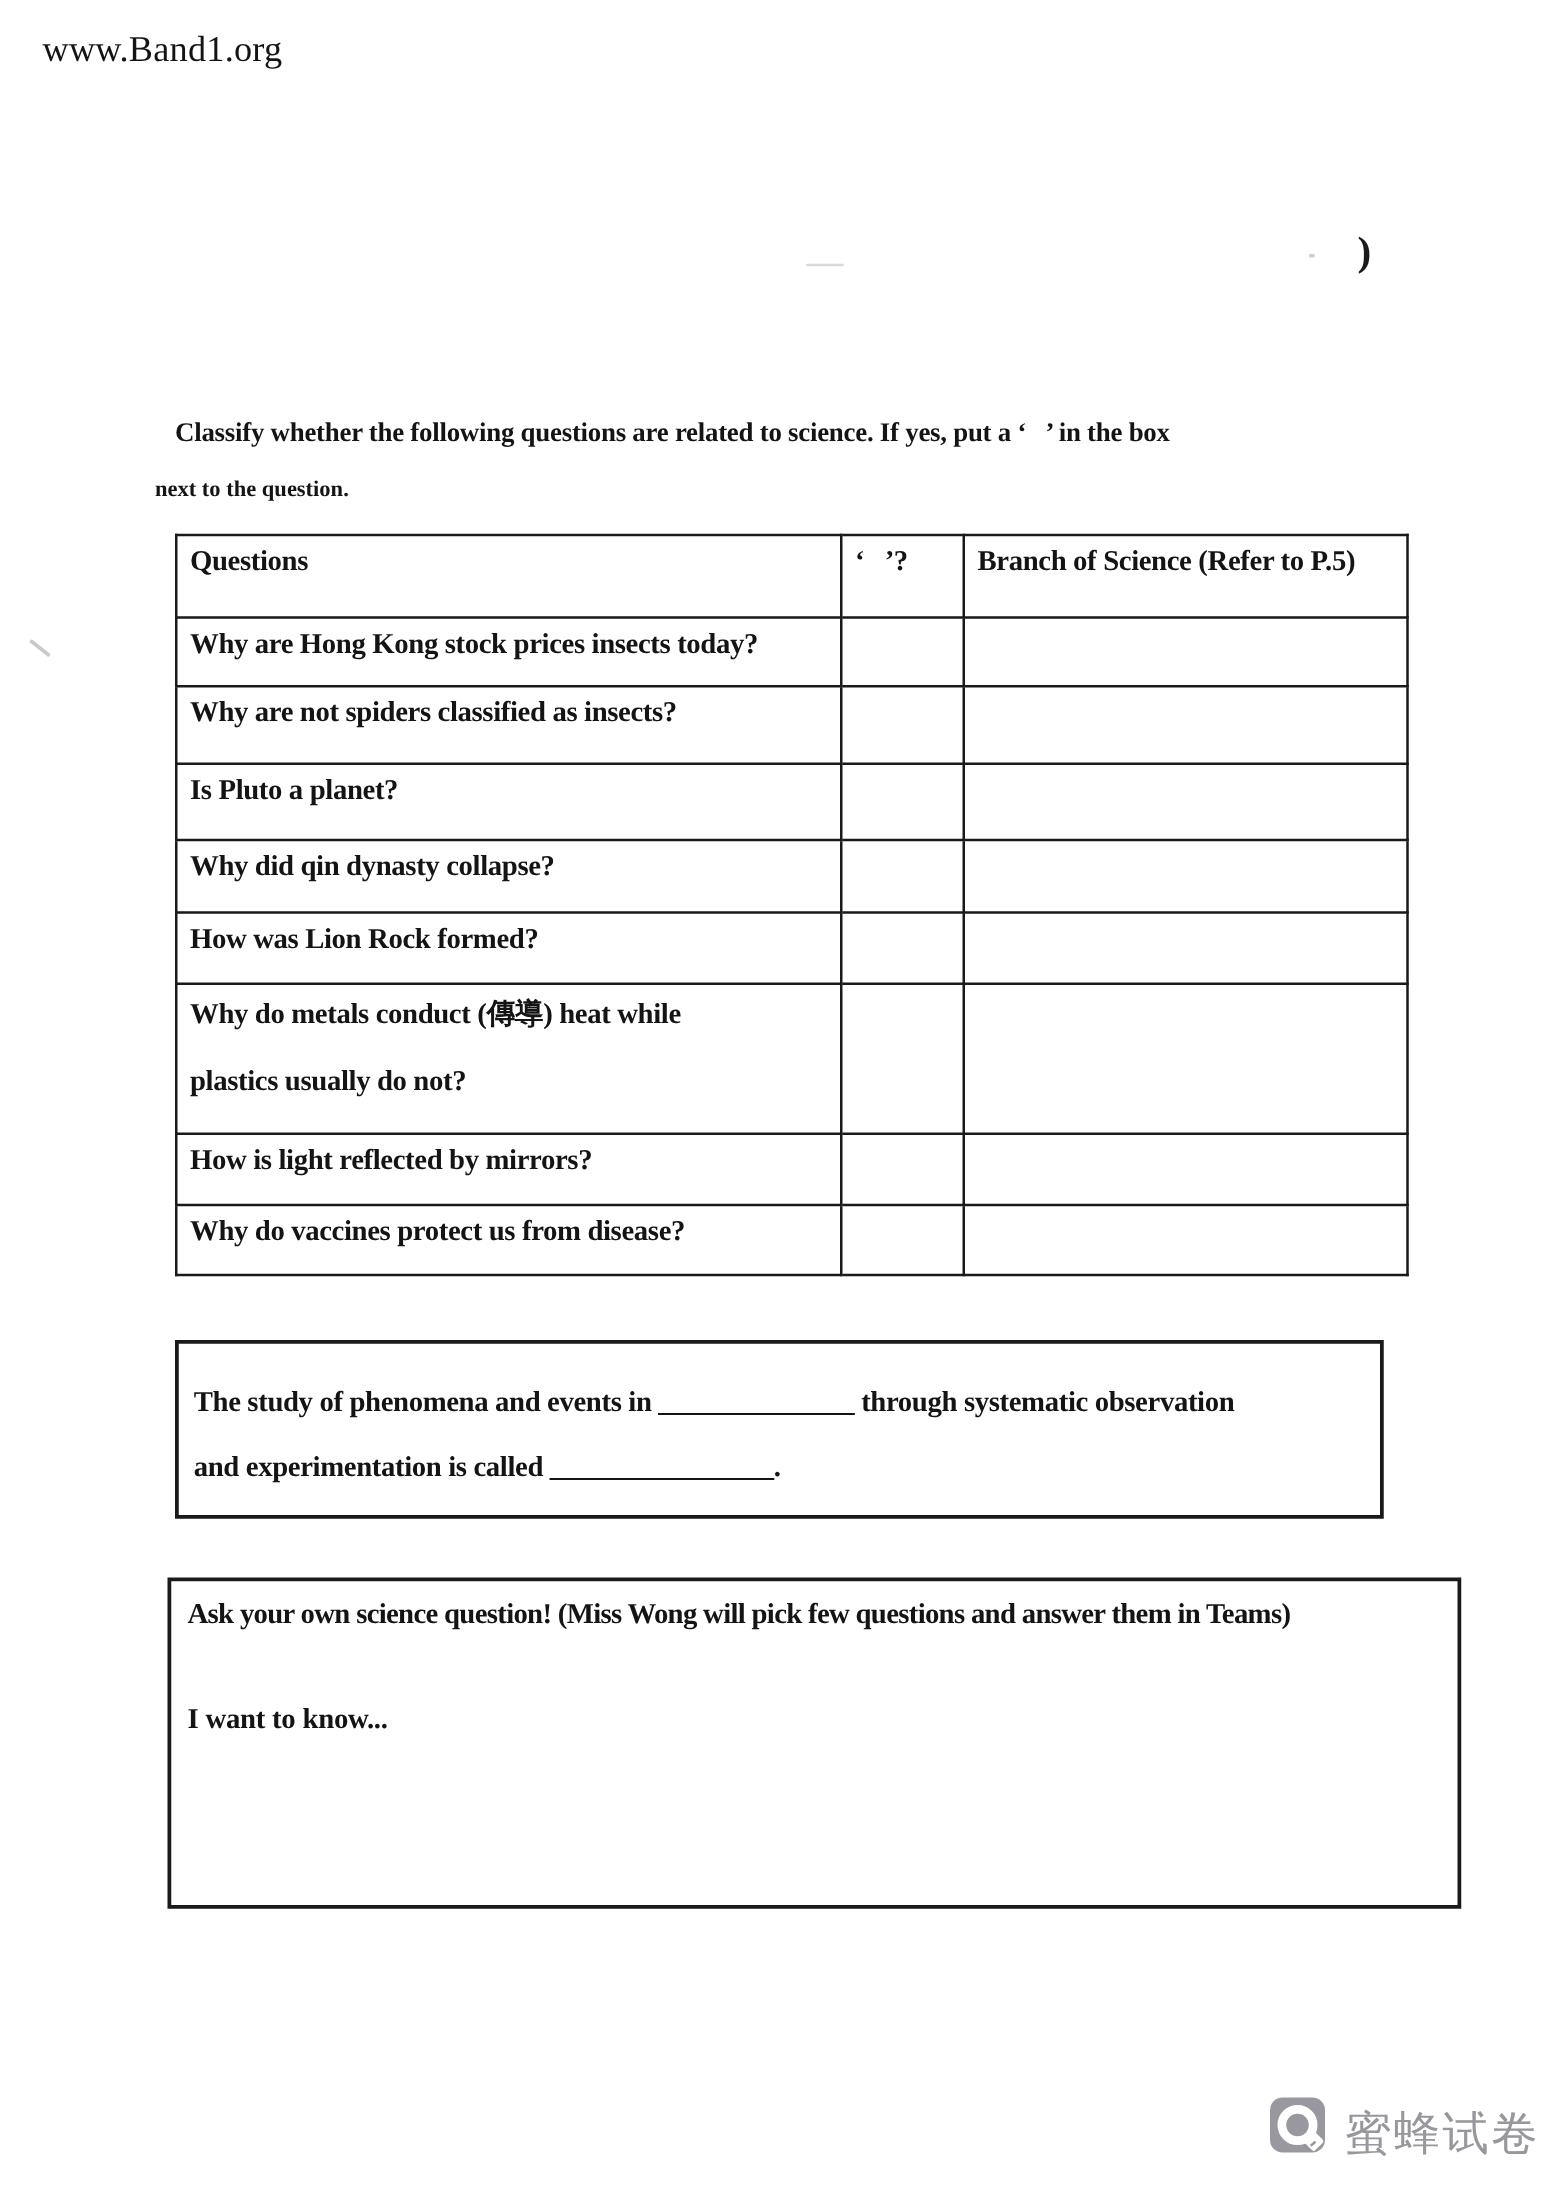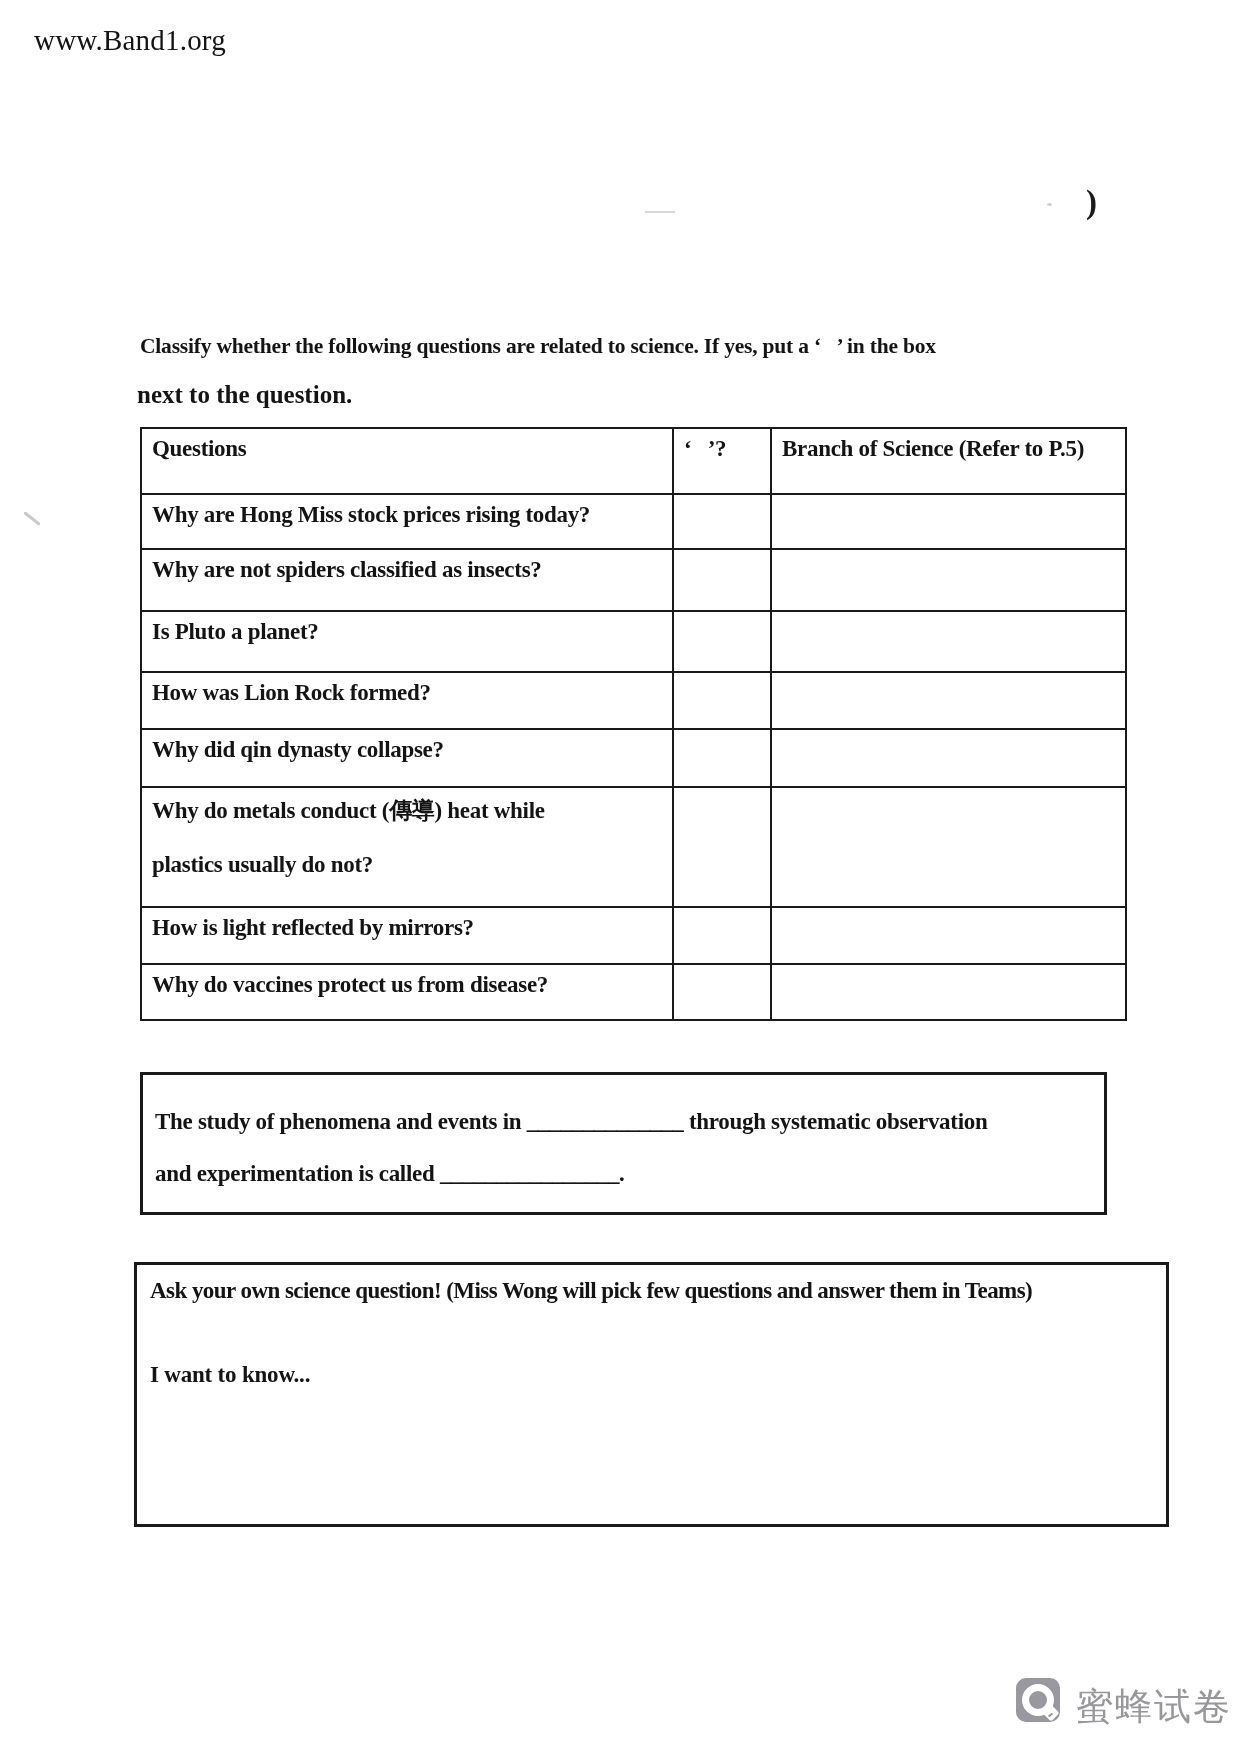--- a/index.html
+++ b/index.html
@@ -14,21 +14,21 @@
     font-family:Liberation Serif, serif;
     font-size:29px;color:#141414;letter-spacing:0.2px;
   }
   
   .stray-paren{left:1086px;top:184px;font-size:33px;font-weight:bold;color:#1b1b1b;}
   .artifact-dash{left:645px;top:211px;width:30px;height:2px;background:#d9d9d9;}
   .artifact-dot{left:1047px;top:203px;width:5px;height:3px;background:#cfcfcf;border-radius:50%;}
   .artifact-curve{left:22px;top:517px;width:20px;height:3px;background:#bdbdbd;transform:rotate(38deg);border-radius:2px;opacity:.8;}
   
   .intro{left:140px;top:334px;width:940px;font-weight:bold;font-size:21.5px;letter-spacing:-0.2px;}
-  .intro-line2{left:137px;top:381px;font-weight:bold;font-size:25px;}
+  .intro-line2{left:124px;top:381px;font-weight:bold;font-size:18px;}
   
   table.qtable{
     left:140px;top:427px;width:985px;
     border-collapse:collapse;table-layout:fixed;
   }
   table.qtable th, table.qtable td{
     border:2px solid #1a1a1a;
     vertical-align:top;text-align:left;
     padding:7px 10px 0 10px;
     font-weight:bold;font-size:23px;letter-spacing:-0.3px;
@@ -93,49 +93,49 @@
     <col style="width:355px">
   </colgroup>
   <tbody>
       <tr style="height:66px">
     <th>Questions</th>
     <th class="col-tick">‘&nbsp;&nbsp;&nbsp;’?</th>
     <th>Branch of Science (Refer to P.5)</th>
   </tr>
   <tr style="height:55px">
     <td>
-          <div>Why are Hong Miss stock prices rising today?</div>
+          <div>Why are Hong Kong stock prices insects today?</div>
         </td>
     <td class="cell-tick"></td>
     <td></td>
   </tr>
   <tr style="height:62px">
     <td>
           <div>Why are not spiders classified as insects?</div>
         </td>
     <td class="cell-tick"></td>
     <td></td>
   </tr>
   <tr style="height:61px">
     <td>
           <div>Is Pluto a planet?</div>
         </td>
     <td class="cell-tick"></td>
     <td></td>
   </tr>
-  <tr style="height:57px">
+  <tr style="height:58px">
     <td>
-          <div>How was Lion Rock formed?</div>
+          <div>Why did qin dynasty collapse?</div>
         </td>
     <td class="cell-tick"></td>
     <td></td>
   </tr>
-  <tr style="height:58px">
+  <tr style="height:57px">
     <td>
-          <div>Why did qin dynasty collapse?</div>
+          <div>How was Lion Rock formed?</div>
         </td>
     <td class="cell-tick"></td>
     <td></td>
   </tr>
   <tr style="height:120px">
     <td>
       <div>Why do metals conduct (傳導) heat while</div>
       <div class="q-line2">plastics usually do not?</div>
     </td>
     <td class="cell-tick"></td>

